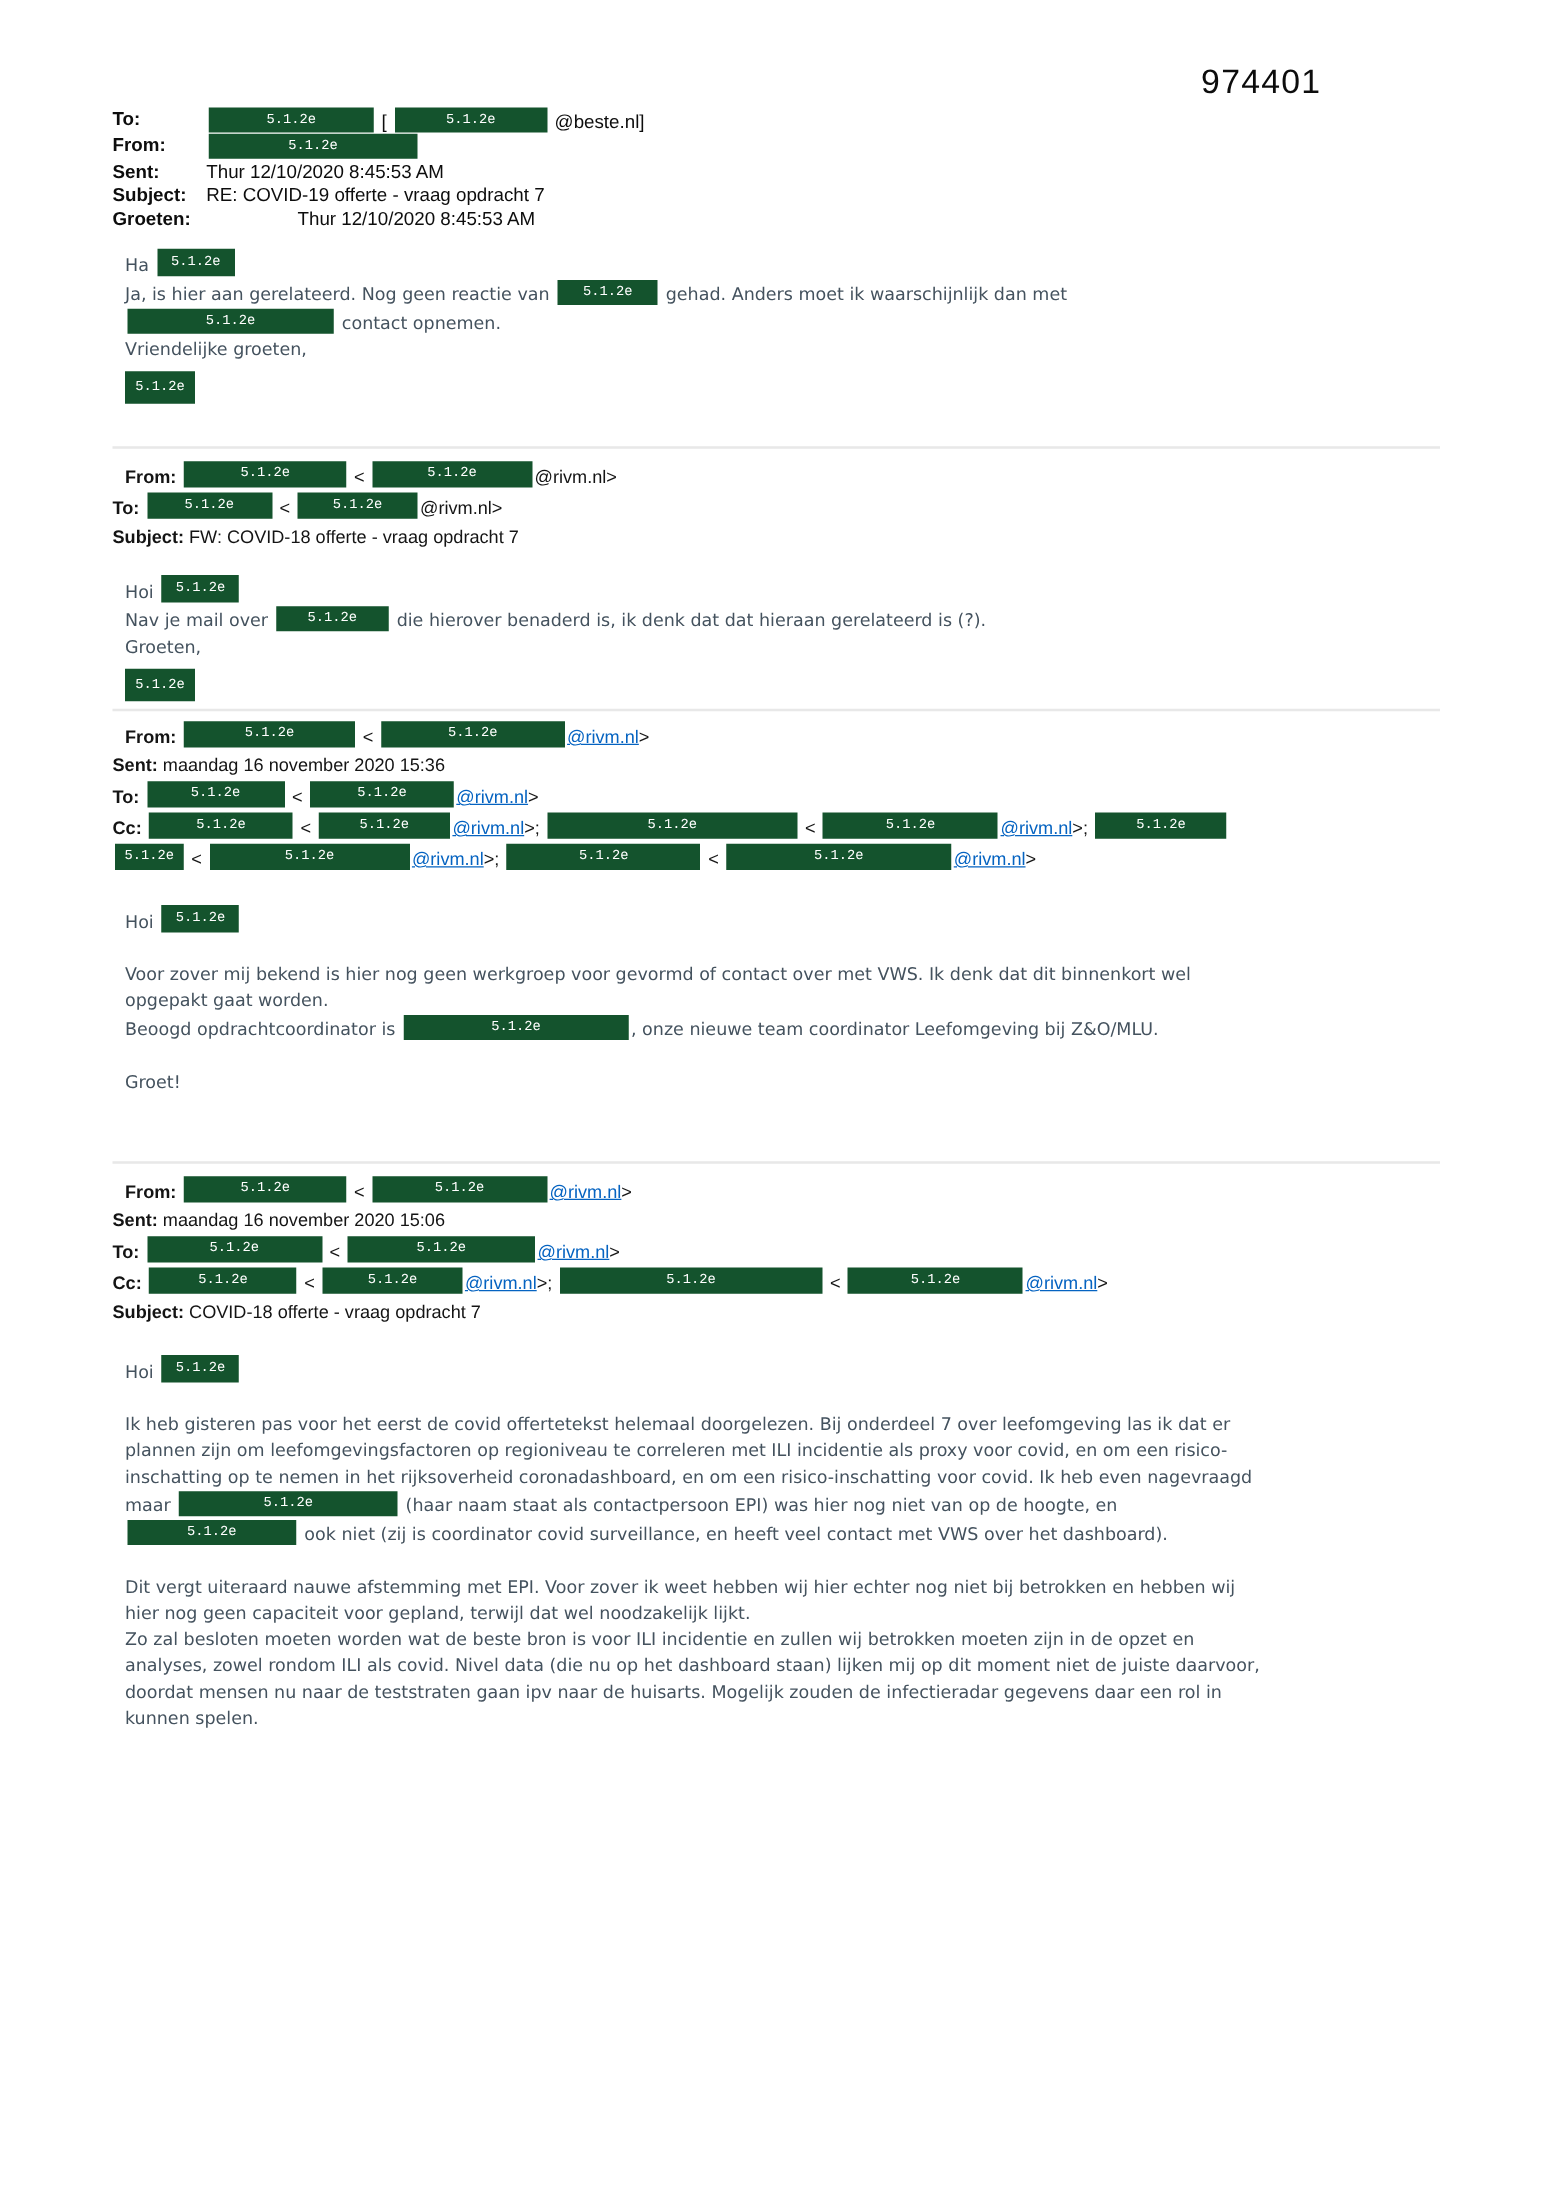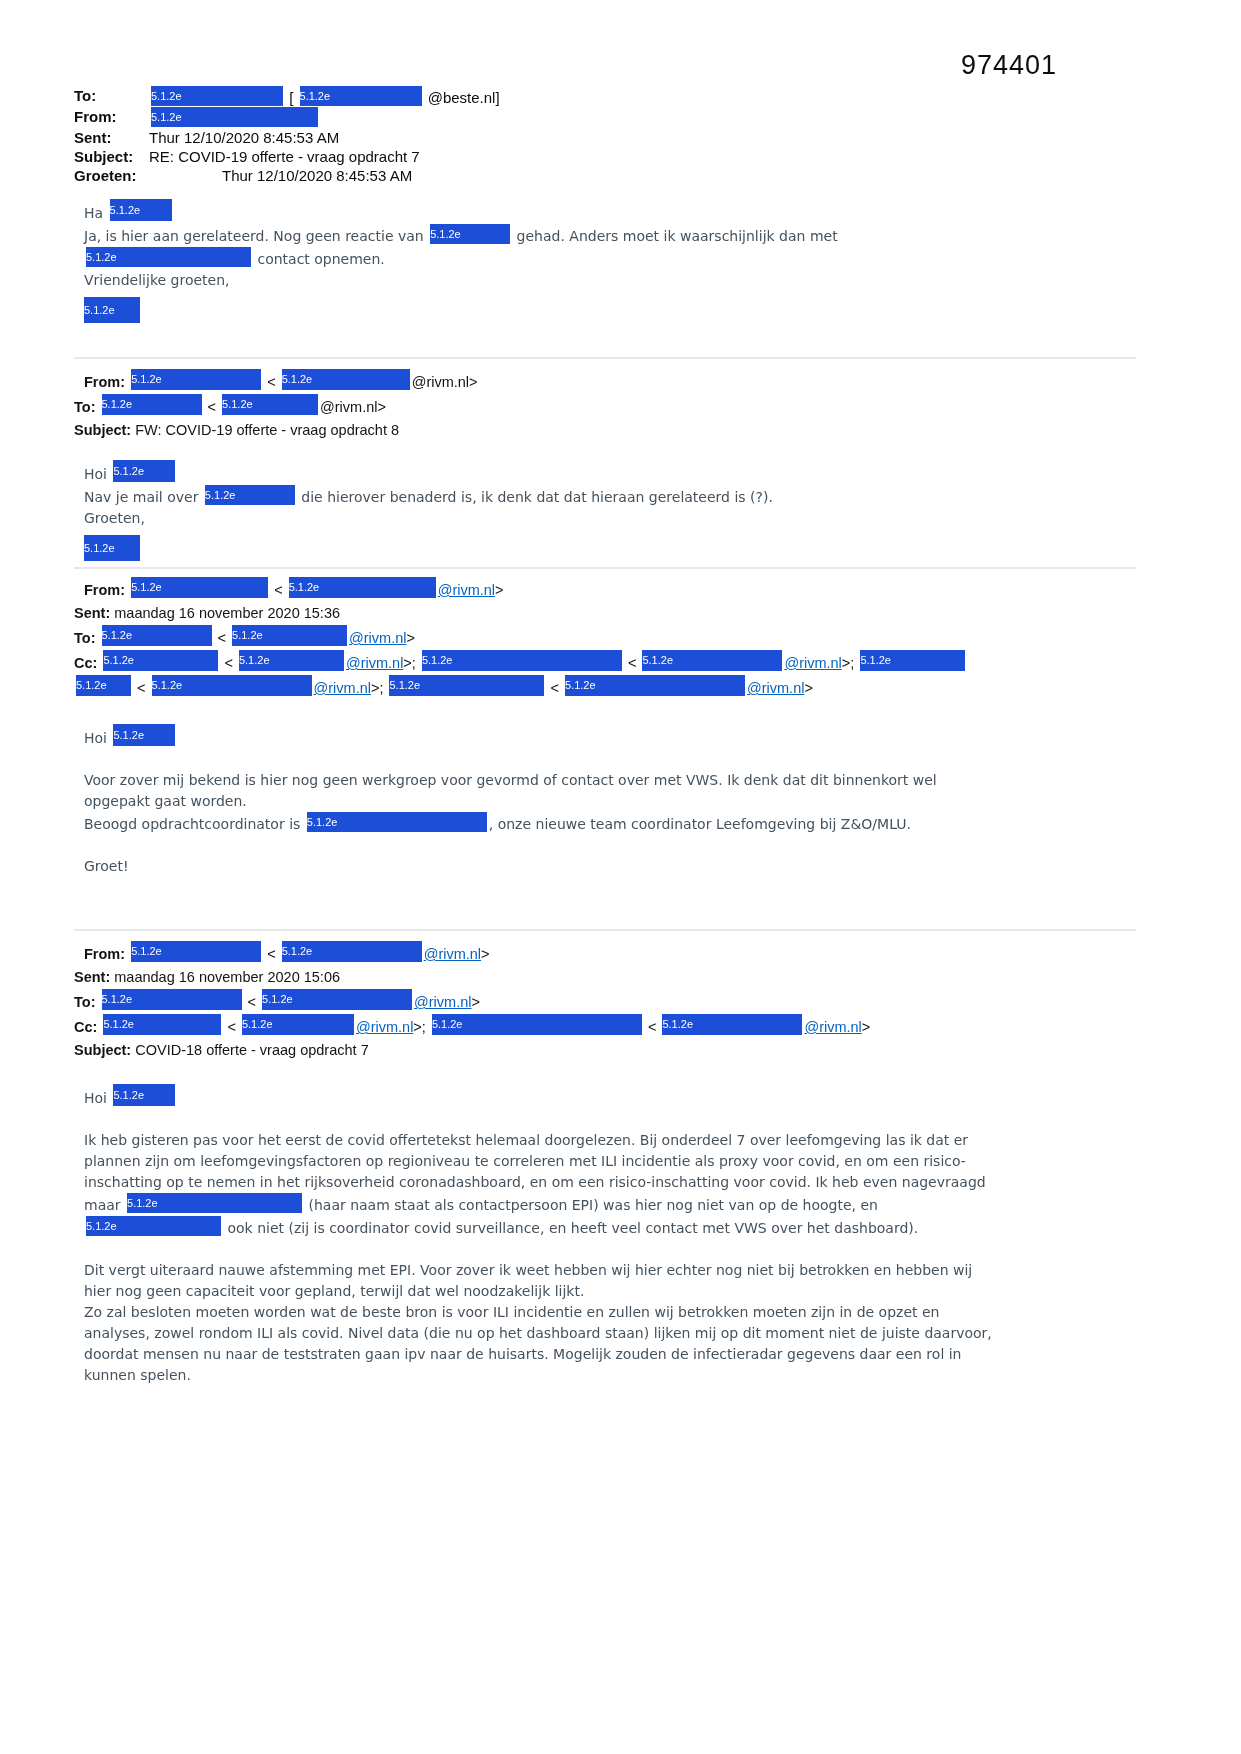--- a/index.html
+++ b/index.html
@@ -5,35 +5,35 @@
   * { margin:0; padding:0; box-sizing:border-box; }
   html,body { background:#ffffff; }
   body {
     width:1241px; height:1754px; position:relative; overflow:hidden;
     font-family:"Liberation Sans", sans-serif; color:#111;
   }
   .doc-number {
     position:absolute; top:50px; right:184px;
     font-size:27px; letter-spacing:1px; color:#0d0d0d;
   }
-  .content { position:absolute; left:74px; top:86px; width:1062px; }
+  .content { position:absolute; left:90px; top:86px; width:1062px; }
 
   
   .hdr1 { font-size:15px; line-height:19px; color:#0d0d0d; }
   .hdr1 .row { display:flex; align-items:flex-start; }
   .hdr1 .lbl { width:75px; font-weight:bold; flex-shrink:0; }
   .hdr1 .val { white-space:nowrap; }
   .hdr1 .val .indent-received { display:inline-block; margin-left:73px; }
 
   
   .red {
-    display:inline-block; background:#1d4ed8; color:#ffffff;
-    font-size:11px; height:20px; line-height:20px; text-align:left;
+    display:inline-block; background:#14532d; color:#ffffff;
+    font-size:11px; height:20px; line-height:20px; text-align:center;
     vertical-align:text-bottom; margin:0 2px;
-    font-family:Liberation Sans, sans-serif;
+    font-family:Liberation Mono, monospace;
   }
   .red.sig { display:block; width:56px; height:26px; line-height:26px; margin:6px 0 0 0; }
   .red.greet { height:22px; line-height:22px; width:62px; }
 
   
   .mbody {
     font-family:"DejaVu Sans", sans-serif; font-size:14px; line-height:21px;
     color:#44525e; padding-left:10px; max-width:925px;
   }
   .mbody .line { min-height:21px; }
@@ -126,21 +126,21 @@
       <span class="red" style="width:128px">5.1.2e</span><span>@rivm.nl&gt;</span>
     </div>
     <div class="row">
       <b>To:</b>
       <span class="red" style="width:100px">5.1.2e</span>
       <span>&lt;</span>
       <span class="red" style="width:96px">5.1.2e</span><span>@rivm.nl&gt;</span>
     </div>
     <div class="row">
       <b>Subject:</b>
-      <span>FW: COVID-19 offerte - vraag opdracht 8</span>
+      <span>FW: COVID-18 offerte - vraag opdracht 7</span>
     </div>
   </div>
 
   <div class="mbody" id="m2-body">
     <div class="line">
       <span>Hoi</span>
       <span class="red greet">5.1.2e</span>
     </div>
     <div class="line">
       <span>Nav je mail over</span>

